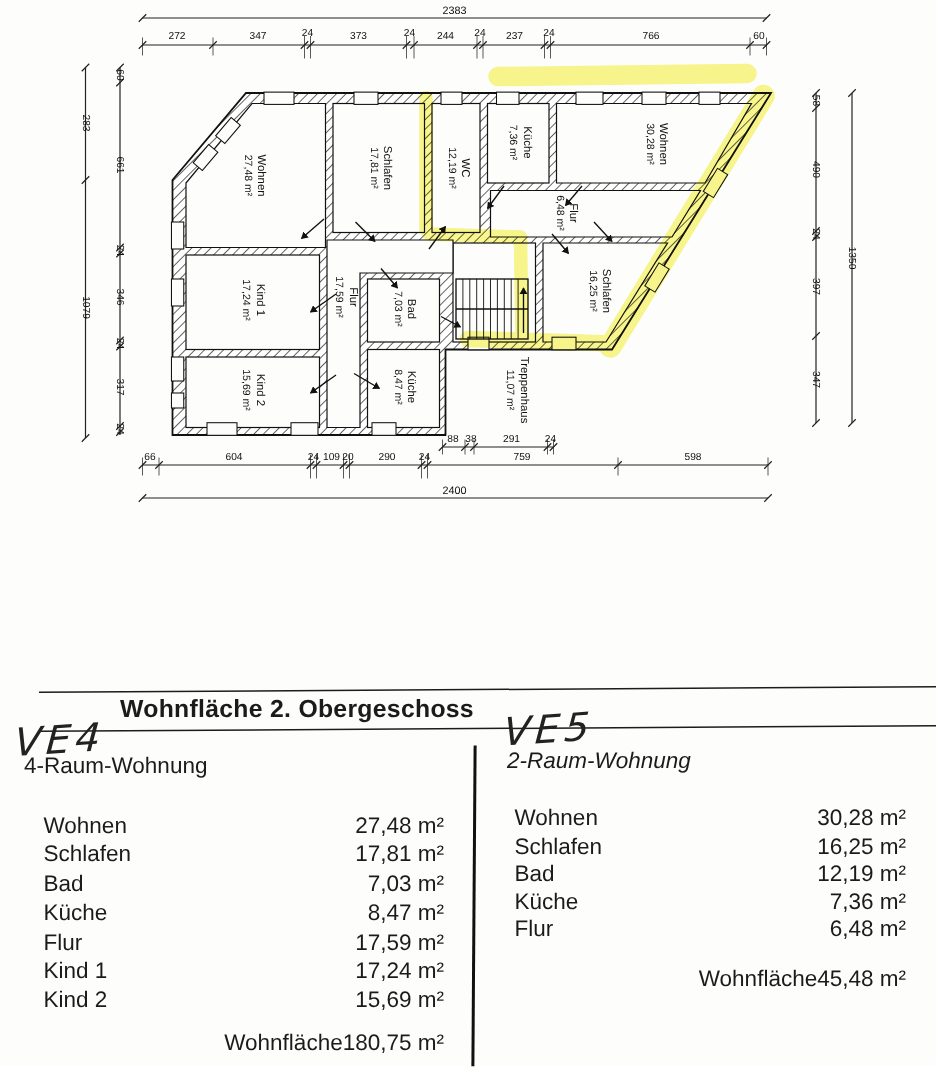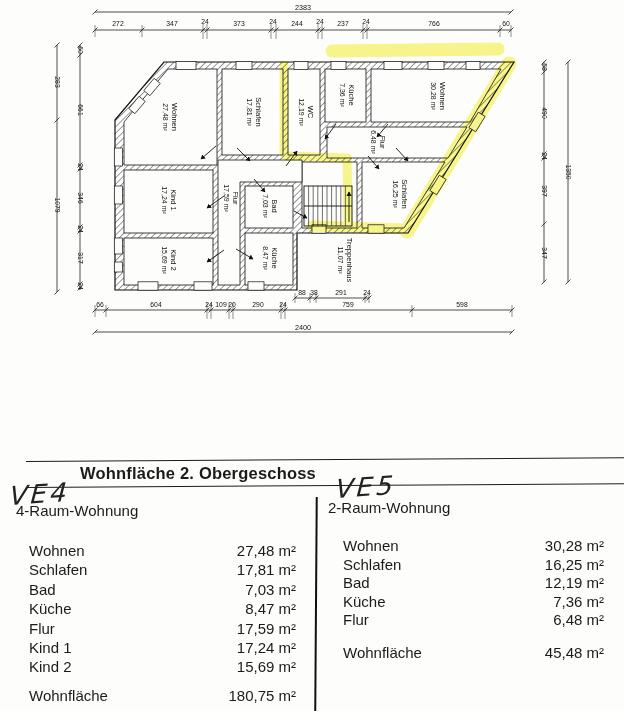--- a/index.html
+++ b/index.html
@@ -20,31 +20,31 @@
   .rule-under{left:26px;top:487px;width:598px;transform:rotate(-0.35deg);}
   .table-title{position:absolute;left:36px;top:464px;font-size:16.5px;font-weight:bold;letter-spacing:.2px;margin-left:44px;}
   .hand{
     position:absolute;font-family:"DejaVu Sans", sans-serif;font-style:italic;
     font-size:26px;letter-spacing:3px;color:#222;transform:skewX(-8deg) rotate(-4deg);
   }
   .hand-left{left:10px;top:479px;}
   .hand-right{left:336px;top:472px;}
   .subtitle{position:absolute;font-size:15px;}
   .subtitle-left{left:16px;top:502px;}
-  .subtitle-right{left:328px;top:499px;}
+  .subtitle-right{left:338px;top:499px;font-style:italic;}
   .col-divider{position:absolute;left:315px;top:497px;width:2px;height:214px;background:#111;transform:rotate(.4deg);}
   .rows{position:absolute;display:flex;flex-direction:column;}
   .rows-left{left:16px;top:541px;width:280px;}
   .rows-right{left:340px;top:537px;width:264px;}
   .row{display:flex;justify-content:space-between;font-size:15px;}
   .rows-left .row{line-height:19.4px;}
   .rows-right .row{line-height:18.5px;}
   .row .rl{padding-left:13px;}
   .rows-right .row .rl{padding-left:3px;}
-  .total-row{position:absolute;display:flex;justify-content:space-between;font-size:15px;}
+  .total-row{position:absolute;display:flex;justify-content:flex-end;font-size:15px;}
   .total-left{left:16px;top:687px;width:280px;}
   .total-right{left:340px;top:644px;width:264px;}
   .total-row .rl{padding-left:13px;}
   .total-right .rl{padding-left:3px;}
 </style>
 </head>
 <body>
 
 <div class="page">
 

